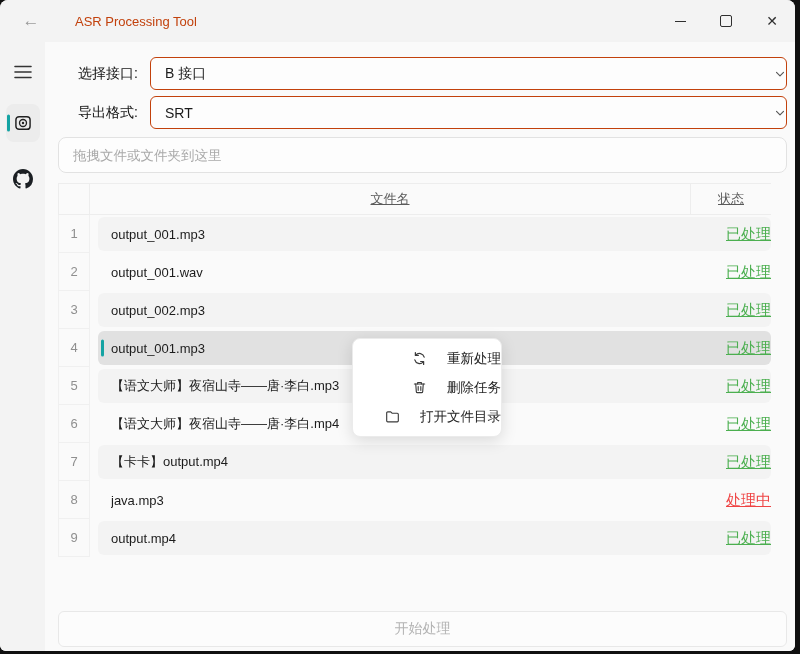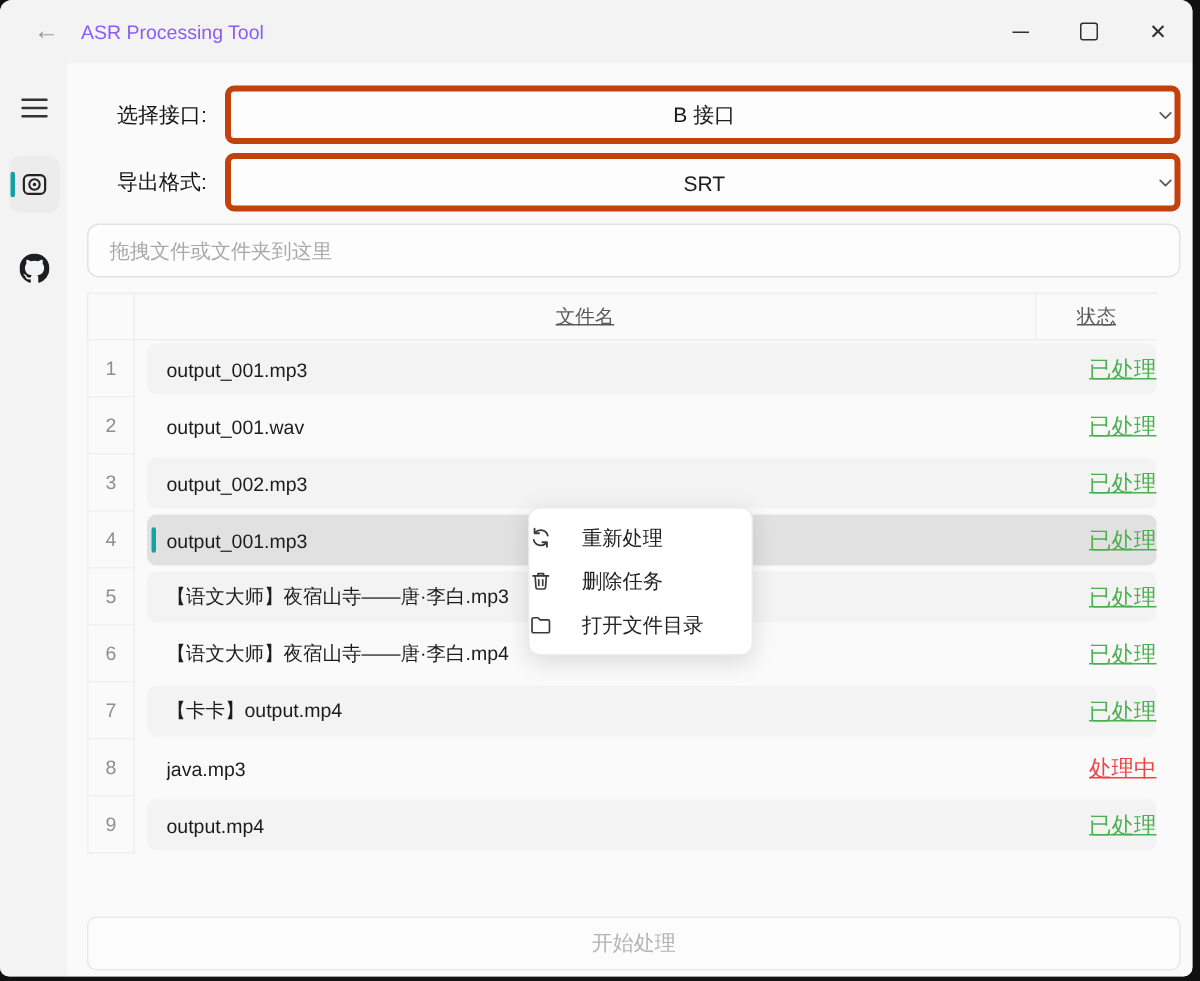--- a/index.html
+++ b/index.html
@@ -10,40 +10,40 @@
   }
   .window{
     position:relative;width:795px;height:651px;background:#fafafa;
     border-radius:8px 8px 6px 6px;overflow:hidden;
     box-shadow:inset 0 0 0 1px rgba(0,0,0,0.08);
   }
   
   .titlebar{height:42px;background:#f3f3f3;display:flex;align-items:center;}
   .back-btn{margin-left:14px;width:34px;height:30px;display:flex;align-items:center;justify-content:center;
     color:#9a9a9a;font-size:17px;border-radius:4px;}
-  .win-title{margin-left:6px;font-size:13px;color:#8b5cf6;}
+  .win-title{margin-left:27px;font-size:13px;color:#c2410c;}
   .controls{margin-left:auto;display:flex;height:100%;}
   .ctrl{width:46px;height:100%;display:flex;align-items:center;justify-content:center;color:#2f2f2f;}
   .min-glyph{display:block;width:11px;height:1px;background:#2f2f2f;}
   .max-glyph{display:block;width:10px;height:10px;border:1px solid #2f2f2f;border-radius:2px;}
   .close-glyph{font-size:14px;font-weight:300;}
   
   .app-body{display:flex;height:609px;}
   .sidebar{width:45px;background:#f3f3f3;display:flex;flex-direction:column;align-items:center;padding-top:14px;box-sizing:border-box;}
   .side-btn{width:34px;height:32px;display:flex;align-items:center;justify-content:center;border-radius:8px;position:relative;}
   .nav-item{width:34px;height:38px;margin-top:16px;display:flex;align-items:center;justify-content:center;border-radius:8px;position:relative;}
   .nav-item.active{background:#ececec;}
   .active-pill{position:absolute;left:1px;top:50%;transform:translateY(-50%);width:3px;height:17px;border-radius:2px;}
   .gh-item{margin-top:18px;}
   .main{flex:1;background:#fafafa;position:relative;padding:15px 8px 0 13px;box-sizing:border-box;}
   
   .form-row{display:flex;align-items:center;margin-bottom:6px;margin-left:20px;}
   .form-label{width:72px;flex-shrink:0;font-size:14px;color:#141414;font-weight:500;}
-  .select{flex:1;height:31px;background:#fdfdfd;border:4px solid #c2410c;border-radius:6px;
-    display:flex;align-items:center;padding:0 0 0 14px;font-size:14px;color:#1b1b1b;text-align:center;}
+  .select{flex:1;height:31px;background:#fdfdfd;border:1px solid #c2410c;border-radius:6px;
+    display:flex;align-items:center;padding:0 0 0 14px;font-size:14px;color:#1b1b1b;}
   .select .sel-value{flex:1;}
   .file-row{display:flex;gap:10px;margin:8px 0 10px 0;}
   .drop-input{flex:1;height:34px;background:#fdfdfd;border:1px solid #e2e2e2;border-radius:8px;
     padding:0 14px;font-size:13.5px;color:#1b1b1b;font-family:inherit;outline:none;box-sizing:content-box;}
   .drop-input::placeholder{color:#a9a9a9;}
   .file-btn{width:74px;height:36px;background:#fdfdfd;border:1px solid #e2e2e2;border-radius:6px;
     font-size:13.5px;color:#141414;font-family:inherit;}
   
   .thead{display:flex;height:30px;border-top:1px solid #ededed;border-bottom:1px solid #ededed;align-items:stretch;
     color:#5a5a5a;font-size:13px;margin-right:16px;text-decoration:underline;}
@@ -59,21 +59,21 @@
   .sel-pill{position:absolute;left:3px;top:50%;transform:translateY(-50%);width:3px;height:17px;border-radius:2px;display:none;}
   .row-block.selected .sel-pill{display:block;}
   .fname{flex:1;font-size:13px;color:#1c1c1c;white-space:nowrap;overflow:hidden;}
   .status{width:80px;text-align:right;font-size:15px;flex-shrink:0;text-decoration:underline;}
   
   .start-btn{position:absolute;left:13px;right:8px;bottom:4px;height:36px;background:#fcfcfc;
     border:1px solid #e8e8e8;border-radius:6px;color:#b3b3b3;font-size:14px;font-family:inherit;}
   
   .ctx-menu{position:absolute;left:352px;top:338px;width:148px;background:#ffffff;border:1px solid #ebebeb;
     border-radius:8px;box-shadow:0 4px 16px rgba(0,0,0,0.13);padding:5px 0;z-index:10;}
-  .ctx-item{height:29px;display:flex;align-items:center;gap:20px;font-size:13.5px;color:#232323;}
+  .ctx-item{height:29px;display:flex;align-items:center;gap:20px;padding-left:14px;font-size:13.5px;color:#232323;justify-content:flex-end;}
   .ctx-item svg{flex-shrink:0;}
 </style>
 </head>
 <body>
 
 <div class="window">
 
   <div class="titlebar">
     <div class="back-btn">
       <span>←</span>

